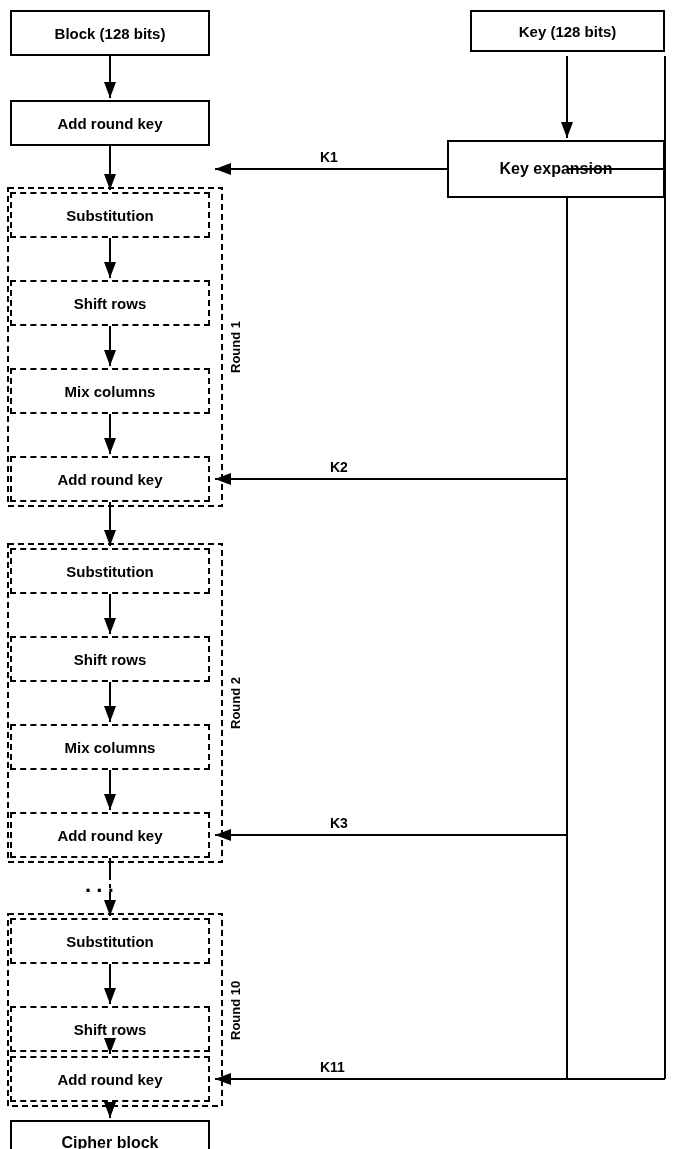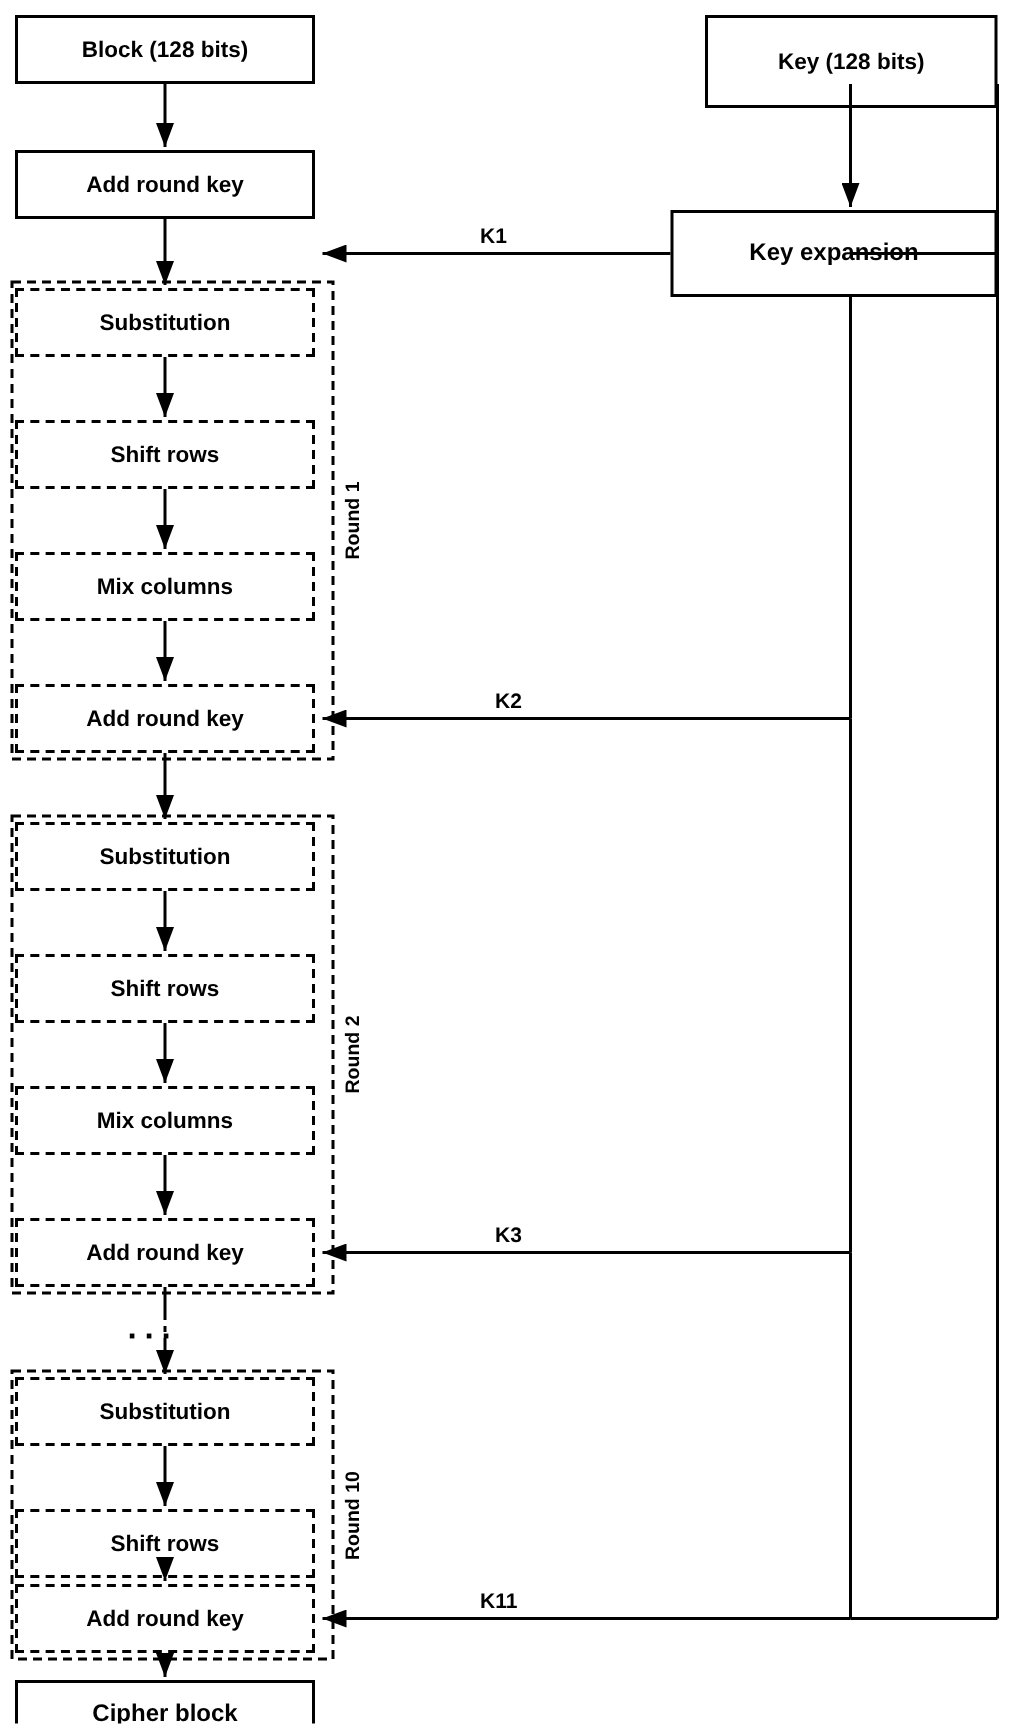--- a/index.html
+++ b/index.html
@@ -52,21 +52,21 @@
       justify-content: center;
     }
   </style>
 </head>
 <body>
 
 <div class="diagram">
 
   <div class="box" style="left:10px; top:10px; width:200px; height:46px;">Block (128 bits)</div>
 
-  <div class="box" style="left:470px; top:10px; width:195px; height:62px;">Key (128 bits)</div>
+  <div class="box" style="left:470px; top:10px; width:195px; height:42px;">Key (128 bits)</div>
 
   <div class="box" style="left:10px; top:100px; width:200px; height:46px;">Add round key</div>
 
   <div class="box" style="left:447px; top:140px; width:218px; height:58px; font-size:16px;">Key expansion</div>
 
   <div class="box box-dashed" style="left:10px; top:192px; width:200px; height:46px;">Substitution</div>
 
   <div class="box box-dashed" style="left:10px; top:280px; width:200px; height:46px;">Shift rows</div>
 
   <div class="box box-dashed" style="left:10px; top:368px; width:200px; height:46px;">Mix columns</div>

